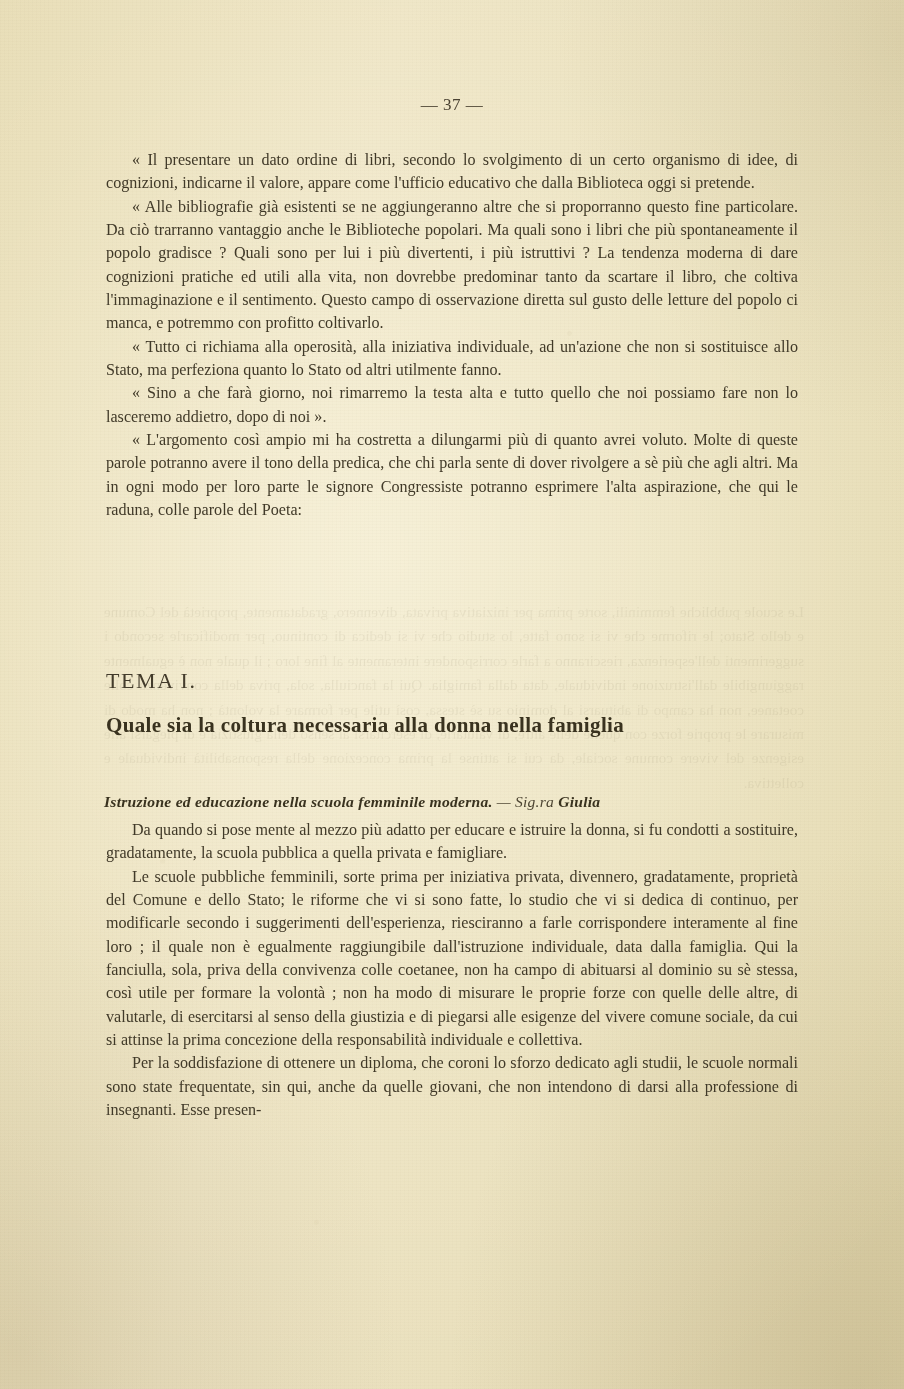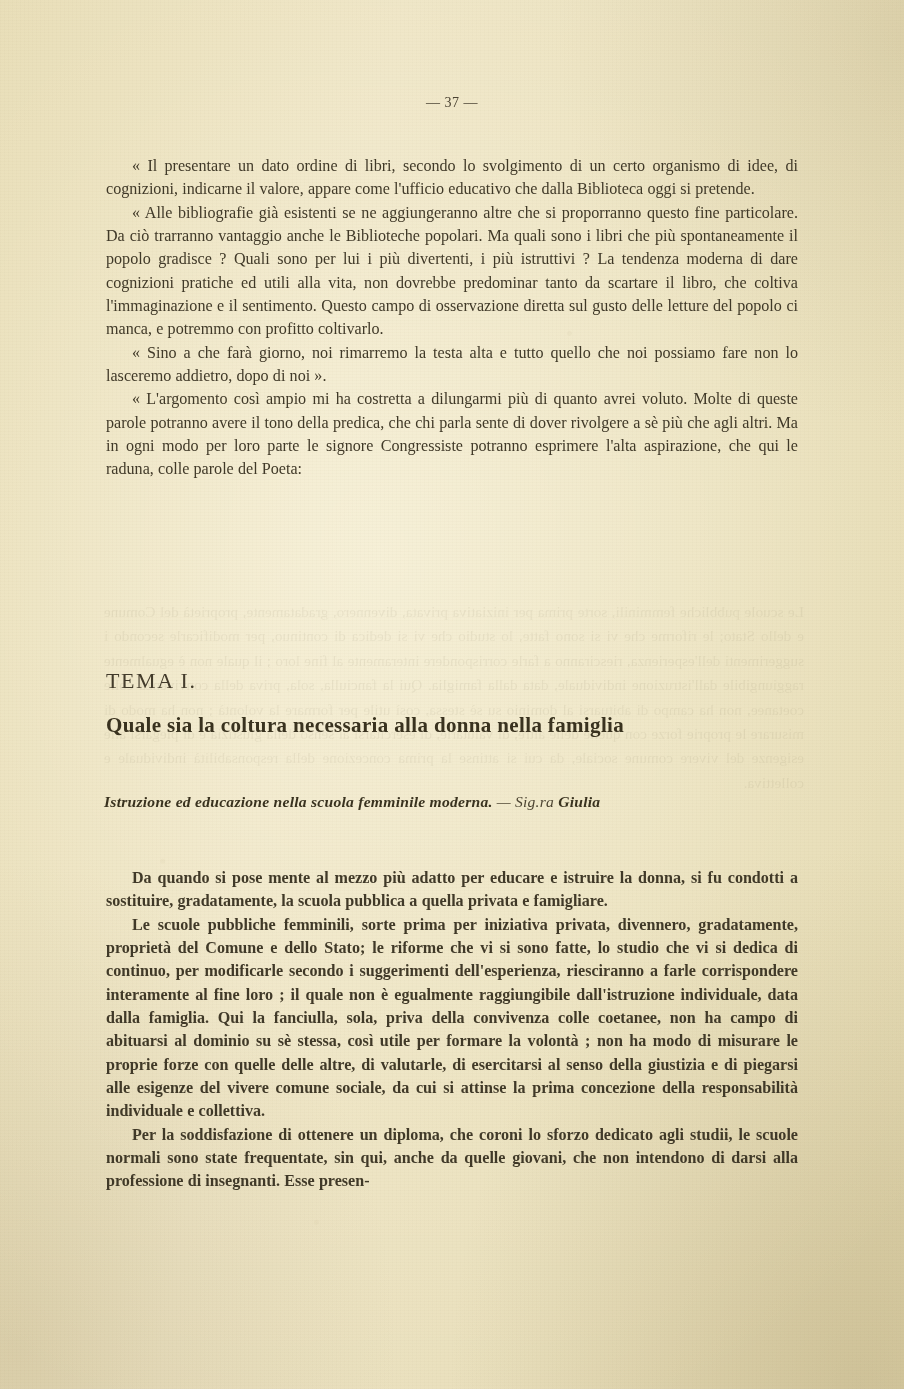--- a/index.html
+++ b/index.html
@@ -60,21 +60,21 @@
     position: relative;
     z-index: 3;
   }
 
   .folio {
     position: absolute;
     top: 95px;
     left: 0;
     width: 904px;
     text-align: center;
-    font-size: 14px;
+    font-size: 17px;
     letter-spacing: 0.5px;
     color: #4a4232;
   }
 
   .textblock {
     position: absolute;
     left: 106px;
     width: 692px;
   }
 
@@ -127,41 +127,42 @@
 <div id="page">
 
   <div id="grain"></div>
 
   <div id="showthrough">Le scuole pubbliche femminili, sorte prima per iniziativa privata, divennero, gradatamente, proprietà del Comune e dello Stato; le riforme che vi si sono fatte, lo studio che vi si dedica di continuo, per modificarle secondo i suggerimenti dell'esperienza, riesciranno a farle corrispondere interamente al fine loro ; il quale non è egualmente raggiungibile dall'istruzione individuale, data dalla famiglia. Qui la fanciulla, sola, priva della convivenza colle coetanee, non ha campo di abituarsi al dominio su sè stessa, così utile per formare la volontà ; non ha modo di misurare le proprie forze con quelle delle altre, di valutarle, di esercitarsi al senso della giustizia e di piegarsi alle esigenze del vivere comune sociale, da cui si attinse la prima concezione della responsabilità individuale e collettiva.</div>
 
   <div id="content">
 
     <div class="folio">— 37 —</div>
 
-    <div class="textblock" style="top:154px;">
+    <div class="textblock" style="top:148px;">
       <p class="body">« Il presentare un dato ordine di libri, secondo lo svolgimento di un certo organismo di idee, di cognizioni, indicarne il valore, appare come l'ufficio educativo che dalla Biblioteca oggi si pretende.</p>
       <p class="body">« Alle bibliografie già esistenti se ne aggiungeranno altre che si proporranno questo fine particolare. Da ciò trarranno vantaggio anche le Biblioteche popolari. Ma quali sono i libri che più spontaneamente il popolo gradisce ? Quali sono per lui i più divertenti, i più istruttivi ? La tendenza moderna di dare cognizioni pratiche ed utili alla vita, non dovrebbe predominar tanto da scartare il libro, che coltiva l'immaginazione e il sentimento. Questo campo di osservazione diretta sul gusto delle letture del popolo ci manca, e potremmo con profitto coltivarlo.</p>
+      <p class="body">« Tutto ci richiama alla operosità, alla iniziativa individuale, ad un'azione che non si sostituisce allo Stato, ma perfeziona quanto lo Stato od altri utilmente fanno.</p>
       <p class="body">« Sino a che farà giorno, noi rimarremo la testa alta e tutto quello che noi possiamo fare non lo lasceremo addietro, dopo di noi ».</p>
       <p class="body">« L'argomento così ampio mi ha costretta a dilungarmi più di quanto avrei voluto. Molte di queste parole potranno avere il tono della predica, che chi parla sente di dover rivolgere a sè più che agli altri. Ma in ogni modo per loro parte le signore Congressiste potranno esprimere l'alta aspirazione, che qui le raduna, colle parole del Poeta:</p>
     </div>
 
     <div class="textblock" style="top:668px;">
       <div class="tema-num">TEMA I.</div>
       <div class="tema-title" style="margin-top:18px;">Quale sia la coltura necessaria alla donna nella famiglia</div>
     </div>
 
     <div class="textblock" style="left:104px; top:789px; width:696px;font-style:italic;">
       <div class="byline">
         <span>Istruzione ed educazione nella scuola femminile moderna.</span>
         <span class="sigra">—</span>
         <span class="sigra">Sig.ra</span>
         <span>Giulia</span>
       </div>
     </div>
 
-    <div class="textblock" style="top:866px;font-weight:bold;">
+    <div class="textblock" style="top:818px;">
       <p class="body">Da quando si pose mente al mezzo più adatto per educare e istruire la donna, si fu condotti a sostituire, gradatamente, la scuola pubblica a quella privata e famigliare.</p>
       <p class="body">Le scuole pubbliche femminili, sorte prima per iniziativa privata, divennero, gradatamente, proprietà del Comune e dello Stato; le riforme che vi si sono fatte, lo studio che vi si dedica di continuo, per modificarle secondo i suggerimenti dell'esperienza, riesciranno a farle corrispondere interamente al fine loro ; il quale non è egualmente raggiungibile dall'istruzione individuale, data dalla famiglia. Qui la fanciulla, sola, priva della convivenza colle coetanee, non ha campo di abituarsi al dominio su sè stessa, così utile per formare la volontà ; non ha modo di misurare le proprie forze con quelle delle altre, di valutarle, di esercitarsi al senso della giustizia e di piegarsi alle esigenze del vivere comune sociale, da cui si attinse la prima concezione della responsabilità individuale e collettiva.</p>
       <p class="body">Per la soddisfazione di ottenere un diploma, che coroni lo sforzo dedicato agli studii, le scuole normali sono state frequentate, sin qui, anche da quelle giovani, che non intendono di darsi alla professione di insegnanti. Esse presen-</p>
     </div>
 
   </div>
 </div>
 
 </body></html>

